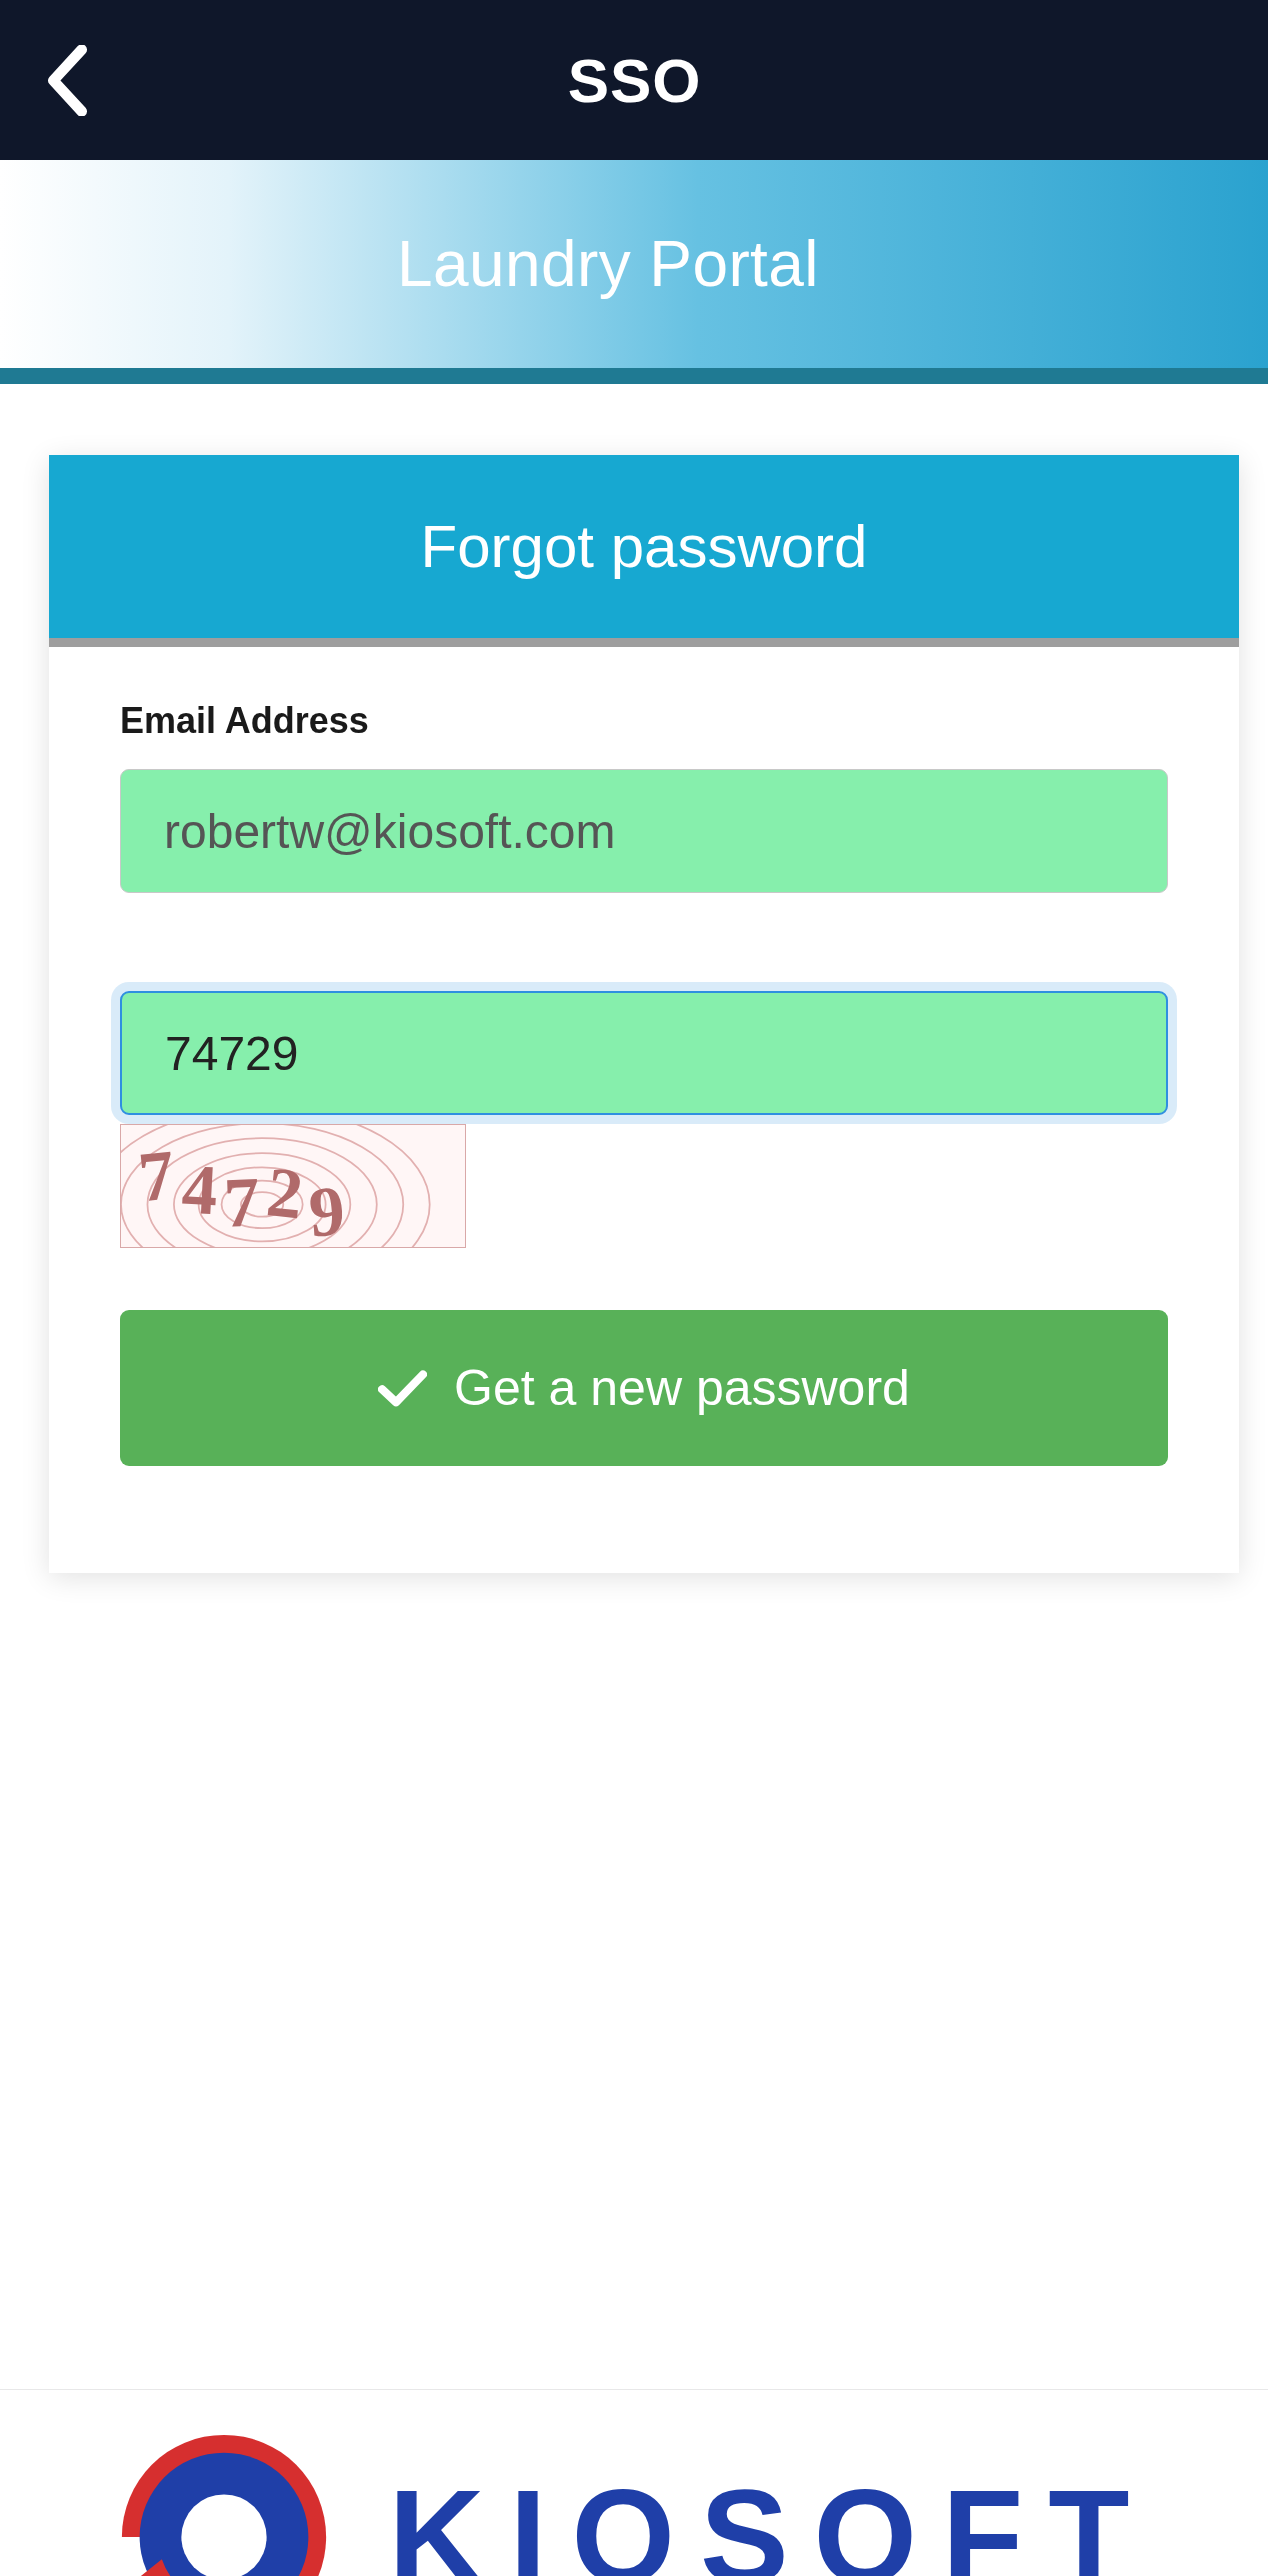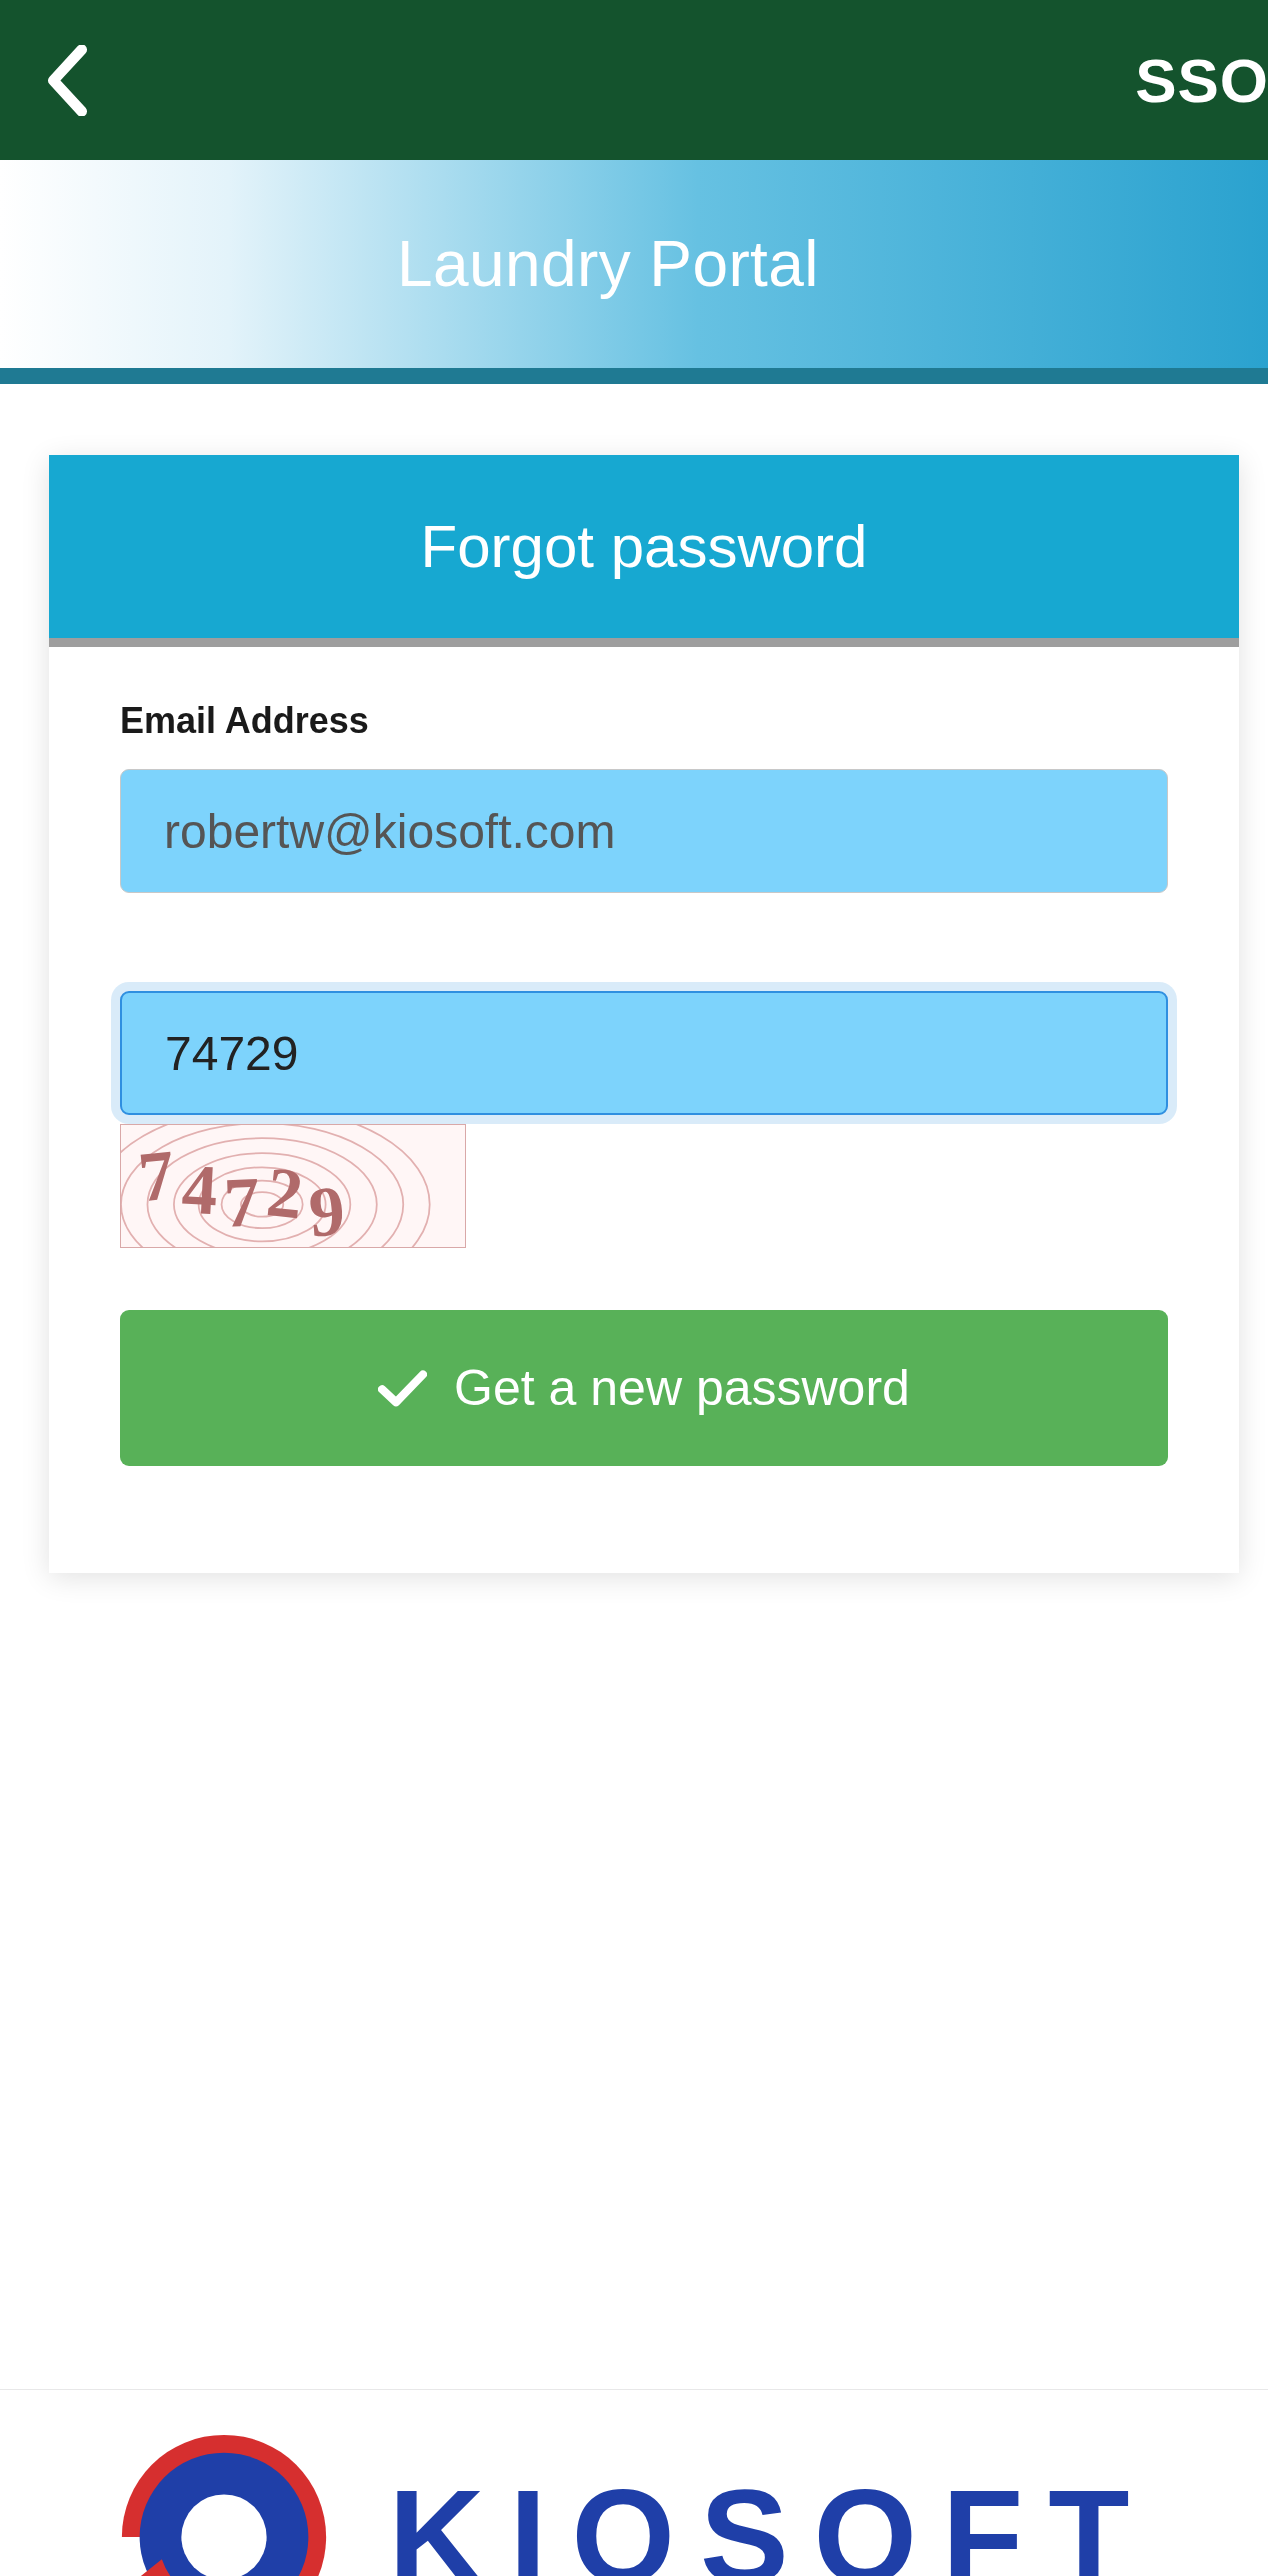--- a/index.html
+++ b/index.html
@@ -1,33 +1,33 @@
 <!DOCTYPE html>
 <html style="font-size:14px"><head>
 <meta charset="utf-8">
 <style>
   * { box-sizing: border-box; margin: 0; padding: 0; }
   html, body { width: 1269px; height: 2576px; font-family: -apple-system, "Helvetica Neue", Arial, sans-serif; background:#fff; color:#111; }
   
-  .app-bar { position:relative; width:100%; height:160px; background:#14532d; display:flex; align-items:center; justify-content:flex-end; }
+  .app-bar { position:relative; width:100%; height:160px; background:#0f172a; display:flex; align-items:center; justify-content:center; }
   .app-bar .title { color:#fff; font-size:62px; font-weight:700; letter-spacing:0.9px; }
   .back-btn { position:absolute; left:36px; top:50%; transform:translateY(-50%); width:62px; height:62px; display:flex; align-items:center; justify-content:center; cursor:pointer; }
   .back-btn svg { width:49px; height:71px; }
   
   .portal-header { width:100%; height:208px; background:linear-gradient(90deg,#ffffff 0%, #e3f3fa 18%, #66c1e2 55%, #2aa2cf 100%); display:flex; align-items:center; justify-content:center; padding-right:53px; }
   .portal-header .pt-title { color:#fff; font-size:64px; font-weight:400; letter-spacing:0.4px; }
   .divider-bar { width:100%; height:16px; background:#1f7a93; }
   
   .content-wrap { width:100%; padding:71px 30px 0 49px; }
   .card { width:100%; background:#fff; box-shadow:0 5.3px 27px rgba(0,0,0,0.12); }
   .card-header { width:100%; background:#17a8d1; color:#fff; text-align:center; padding:57px 18px; font-size:60px; font-weight:400; }
   .card-sep { width:100%; height:9px; background:#9e9e9e; }
   .card-body { padding:53px 71px 107px 71px; }
   .label { font-size:36px; font-weight:700; color:#1a1a1a; margin-bottom:27px; display:block; }
-  .text-input { width:100%; height:124px; border:1.8px solid #c8c8c8; border-radius:9px; padding:0 43px; font-size:48px; color:#555; background:#7dd3fc; }
+  .text-input { width:100%; height:124px; border:1.8px solid #c8c8c8; border-radius:9px; padding:0 43px; font-size:48px; color:#555; background:#86efac; }
   .text-input.focused { border:2.7px solid #2f8fe0; box-shadow:0 0 0 9px rgba(47,143,224,0.18); color:#222; }
   .gap1 { height:98px; }
   .captcha-img { margin-top:9px; width:346px; height:124px; border:1.8px solid #d9a8a8; background:#fff6f6; position:relative; overflow:hidden; }
   .captcha-img svg { position:absolute; inset:0; }
   .captcha-text { position:relative; font-family: Georgia, 'Times New Roman', serif; font-size:71px; font-weight:700; color:#b06a6a; letter-spacing:7px; display:flex; align-items:center; height:100%; padding-left:18px; }
   .captcha-text span:nth-child(1){ transform:translateY(-10.7px) rotate(-6deg);} 
   .captcha-text span:nth-child(2){ transform:translateY(3.6px) rotate(3deg);} 
   .captcha-text span:nth-child(3){ transform:translateY(16px) rotate(-2deg);} 
   .captcha-text span:nth-child(4){ transform:translateY(7px) rotate(6deg);} 
   .captcha-text span:nth-child(5){ transform:translateY(25px) rotate(-4deg);} 

